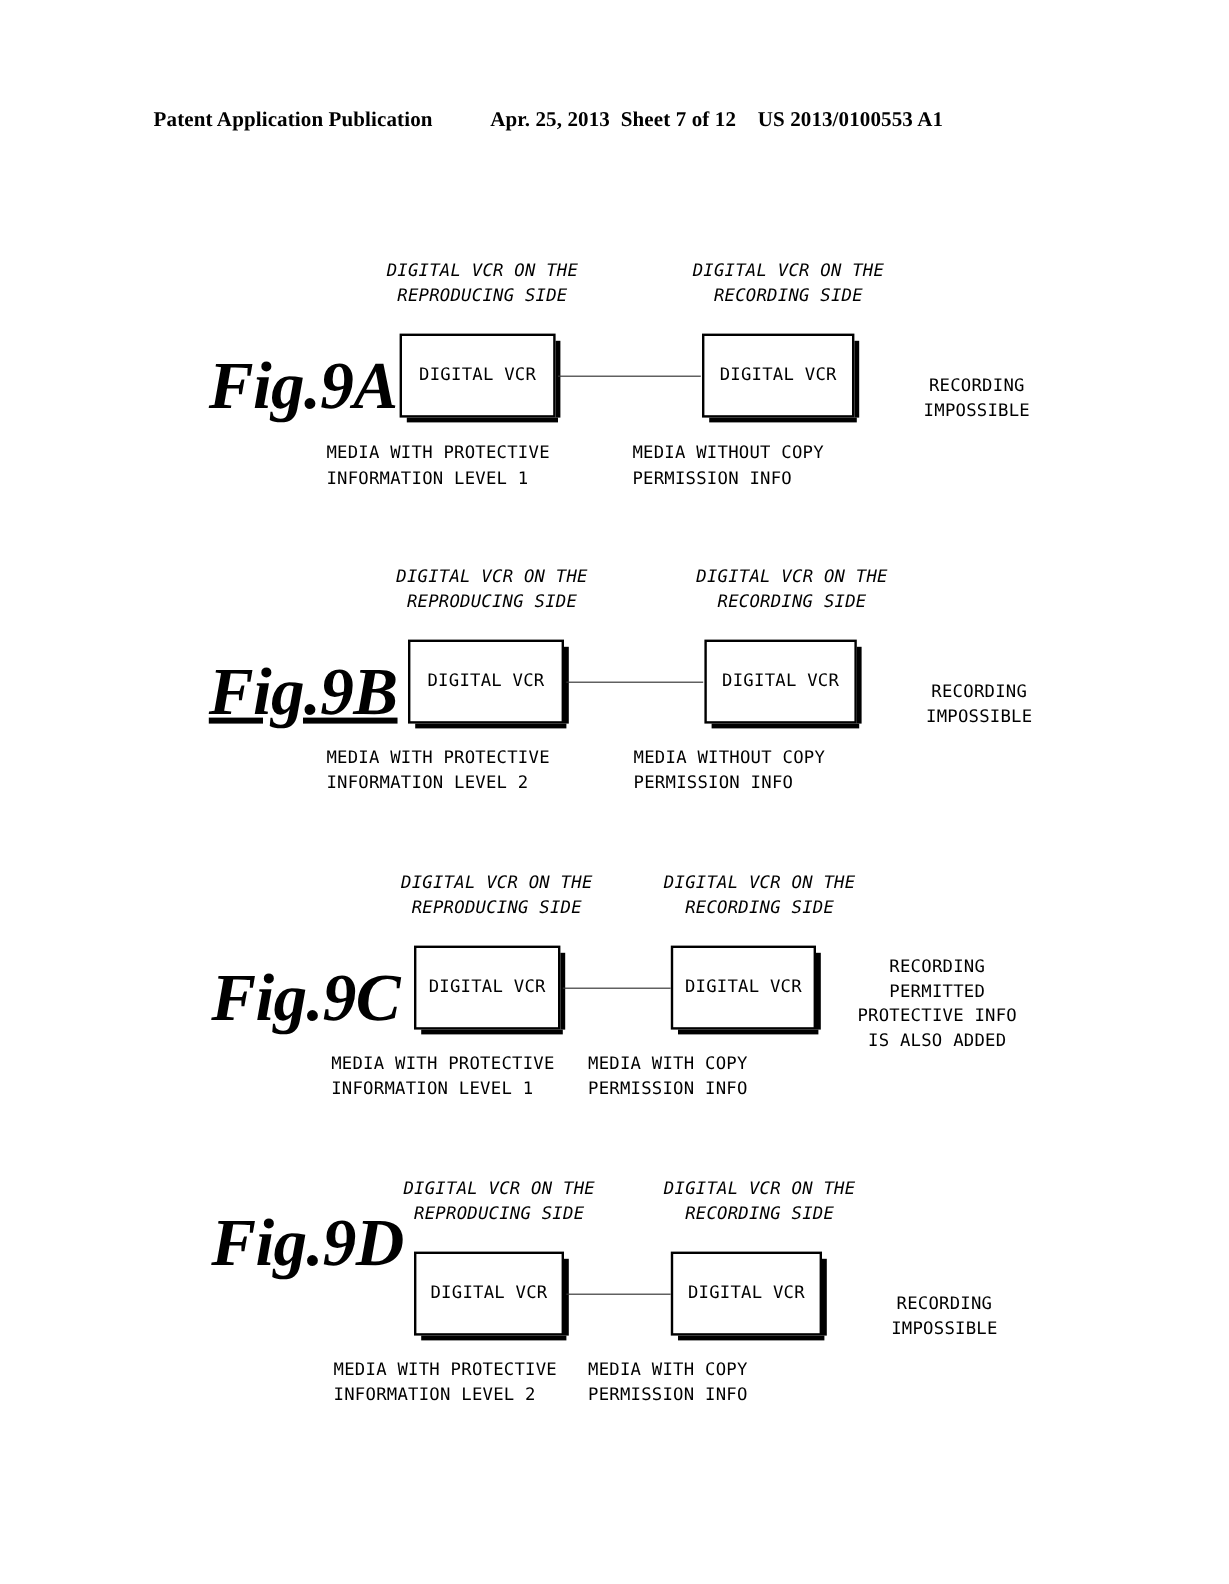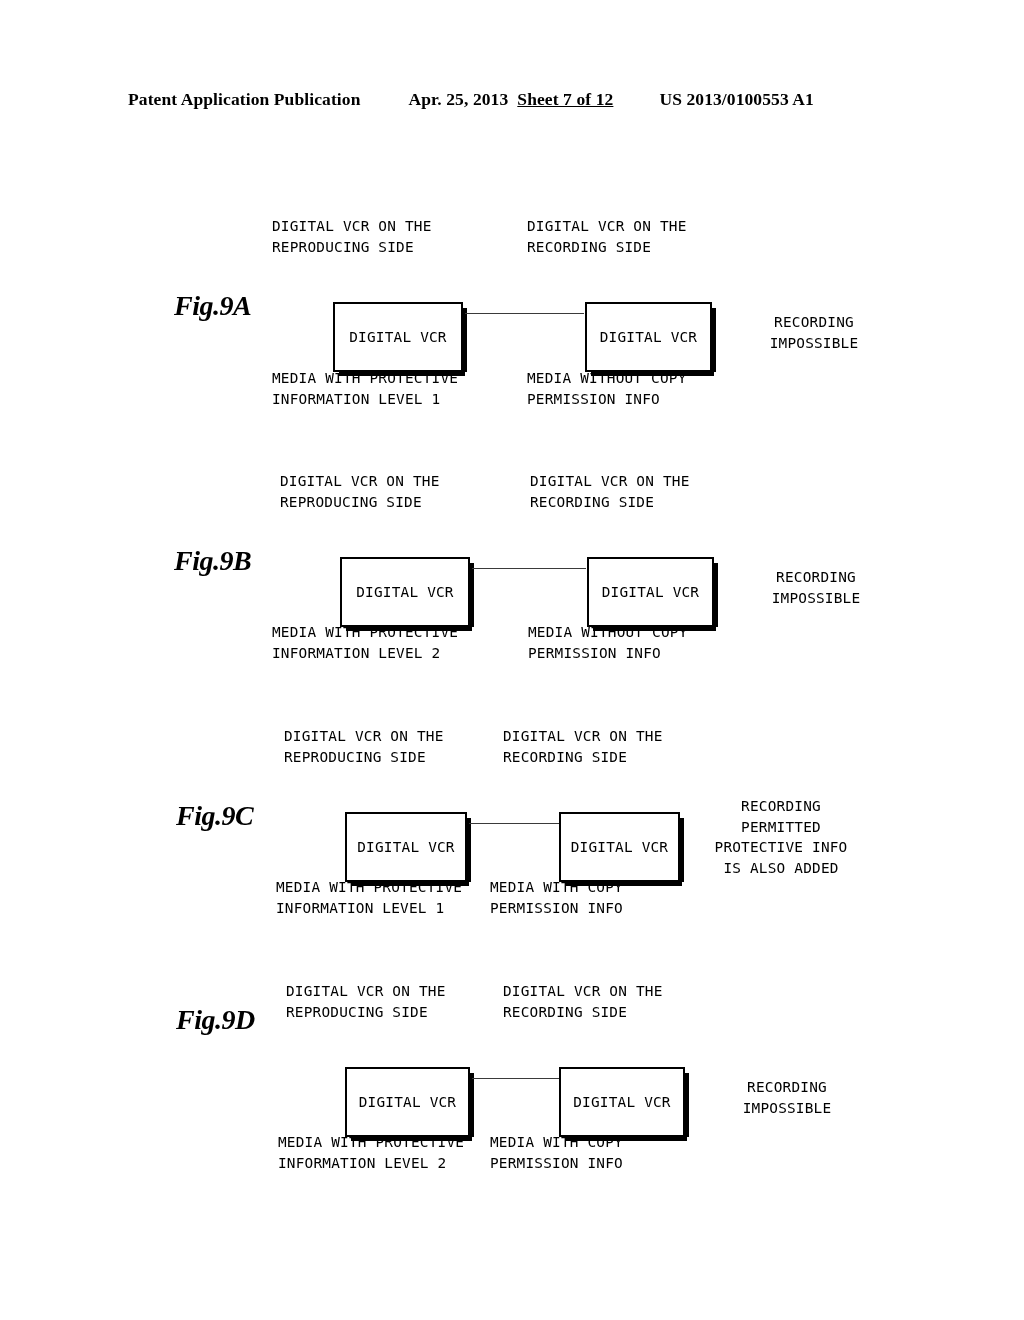--- a/index.html
+++ b/index.html
@@ -27,54 +27,55 @@
     font-family: "Liberation Serif", serif;
     font-weight: bold;
     font-size: 17.5px;
     letter-spacing: 0.1px;
     white-space: nowrap;
     display: flex;
     align-items: center;
   }
   .hdr-pub   { }
   .hdr-date  { margin-left: 48px; }
-  .hdr-sheet { margin-left: 9px; text-decoration: underline; }
-  .hdr-num   { margin-left: 46px; }
+  .hdr-sheet { margin-left: 9px; }
+  .hdr-num   { margin-left: 18px; }
 
   
   .figure {
     position: absolute;
     left: 0;
     width: 1024px;
   }
 
   .fig-label {
     position: absolute;
     font-family: "Liberation Serif", serif;
     font-weight: bold;
     font-style: italic;
-    font-size: 28px;
+    font-size: 56px;
     letter-spacing: -0.5px;
     white-space: nowrap;
   }
 
   
   .mono {
     font-family: "DejaVu Sans Mono", monospace;
     font-size: 14.4px;
     line-height: 20.5px;
     letter-spacing: 0.2px;
     text-align: center;
     white-space: pre-line;
   }
 
   .top-label {
     position: absolute;
     width: 260px;
-    text-align: left;
+    text-align: center;
+    font-style: italic;
   }
   .bottom-label {
     position: absolute;
     width: 260px;
     text-align: left;
   }
   .side-label {
     position: absolute;
     width: 190px;
     text-align: center;
@@ -83,21 +84,20 @@
 
   
   .vcr-box {
     position: absolute;
     box-sizing: border-box;
     border: 2px solid #000000;
     background: #ffffff;
     display: flex;
     align-items: center;
     justify-content: center;
-    margin-top: 24px;
   }
   .vcr-box::after {
     content: "";
     position: absolute;
     left: 4px;
     right: -4px;
     bottom: -6px;
     height: 4px;
     background: #000000;
   }
@@ -152,21 +152,21 @@
   <div class="side-label mono" style="left:719px; top:292px;">RECORDING
 IMPOSSIBLE</div>
 
   <div class="bottom-label mono" style="left:272px; top:368px;">MEDIA WITH PROTECTIVE
 INFORMATION LEVEL 1</div>
   <div class="bottom-label mono" style="left:527px; top:368px;">MEDIA WITHOUT COPY
 PERMISSION INFO</div>
 </div>
 
 <div class="figure" id="fig-9b">
-  <div class="fig-label" style="left:174px; top:545px;">Fig.9B</div>
+  <div class="fig-label" style="left:174px; top:545px;text-decoration:underline;">Fig.9B</div>
 
   <div class="top-label mono" style="left:280px; top:471px;">DIGITAL VCR ON THE
 REPRODUCING SIDE</div>
   <div class="top-label mono" style="left:530px; top:471px;">DIGITAL VCR ON THE
 RECORDING SIDE</div>
 
   <div class="vcr-box" style="left:340px; top:533px; width:130px; height:70px;">
     <span class="mono">DIGITAL VCR</span>
   </div>
 

